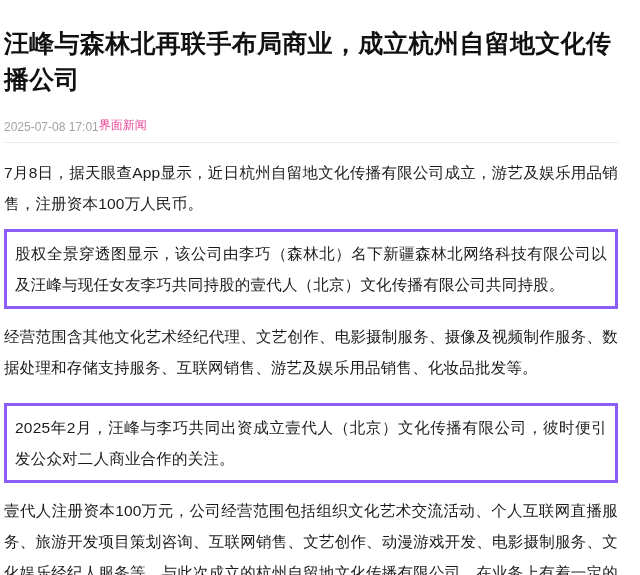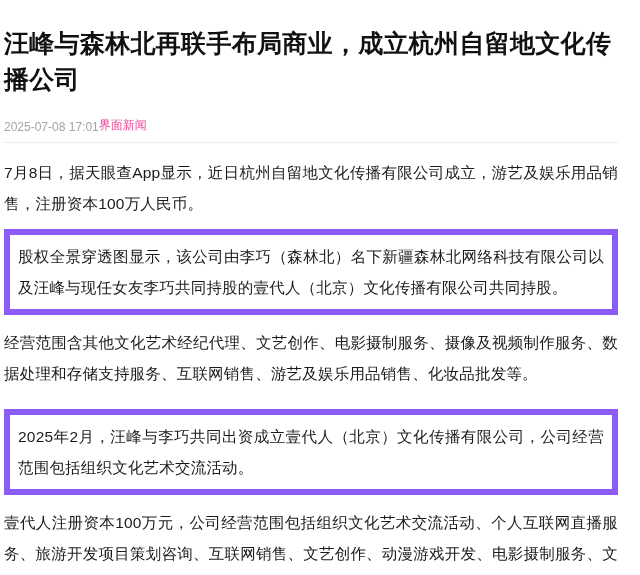--- a/index.html
+++ b/index.html
@@ -54,21 +54,21 @@
   .para {
     font-size: 15.5px;
     line-height: 2.0;
     color: #1b1b1b;
     margin: 0 0 10px 0;
     text-align: justify;
     word-break: break-all;
     letter-spacing: 0.2px;
   }
   .boxed {
-    border: 6px solid #8b5cf6;
+    border: 3px solid #8b5cf6;
     padding: 6px 8px 6px 8px;
     margin: 6px 0 12px 0;
     box-sizing: border-box;
   }
   .boxed .para {
     margin: 0;
   }
   .para.tight {
     margin-bottom: 20px;
   }
@@ -89,18 +89,18 @@
 
   <p class="para">7月8日，据天眼查App显示，近日杭州自留地文化传播有限公司成立，游艺及娱乐用品销售，注册资本100万人民币。</p>
 
   <div class="boxed">
     <p class="para">股权全景穿透图显示，该公司由李巧（森林北）名下新疆森林北网络科技有限公司以及汪峰与现任女友李巧共同持股的壹代人（北京）文化传播有限公司共同持股。</p>
   </div>
 
   <p class="para tight">经营范围含其他文化艺术经纪代理、文艺创作、电影摄制服务、摄像及视频制作服务、数据处理和存储支持服务、互联网销售、游艺及娱乐用品销售、化妆品批发等。</p>
 
   <div class="boxed">
-    <p class="para">2025年2月，汪峰与李巧共同出资成立壹代人（北京）文化传播有限公司，公司经营范围包括组织文化艺术交流活动。</p>
+    <p class="para">2025年2月，汪峰与李巧共同出资成立壹代人（北京）文化传播有限公司，彼时便引发公众对二人商业合作的关注。</p>
   </div>
 
   <p class="para">壹代人注册资本100万元，公司经营范围包括组织文化艺术交流活动、个人互联网直播服务、旅游开发项目策划咨询、互联网销售、文艺创作、动漫游戏开发、电影摄制服务、文化娱乐经纪人服务等。与此次成立的杭州自留地文化传播有限公司，在业务上有着一定的延续性与互补性。</p>
 
 </div>
 
 </body></html>

